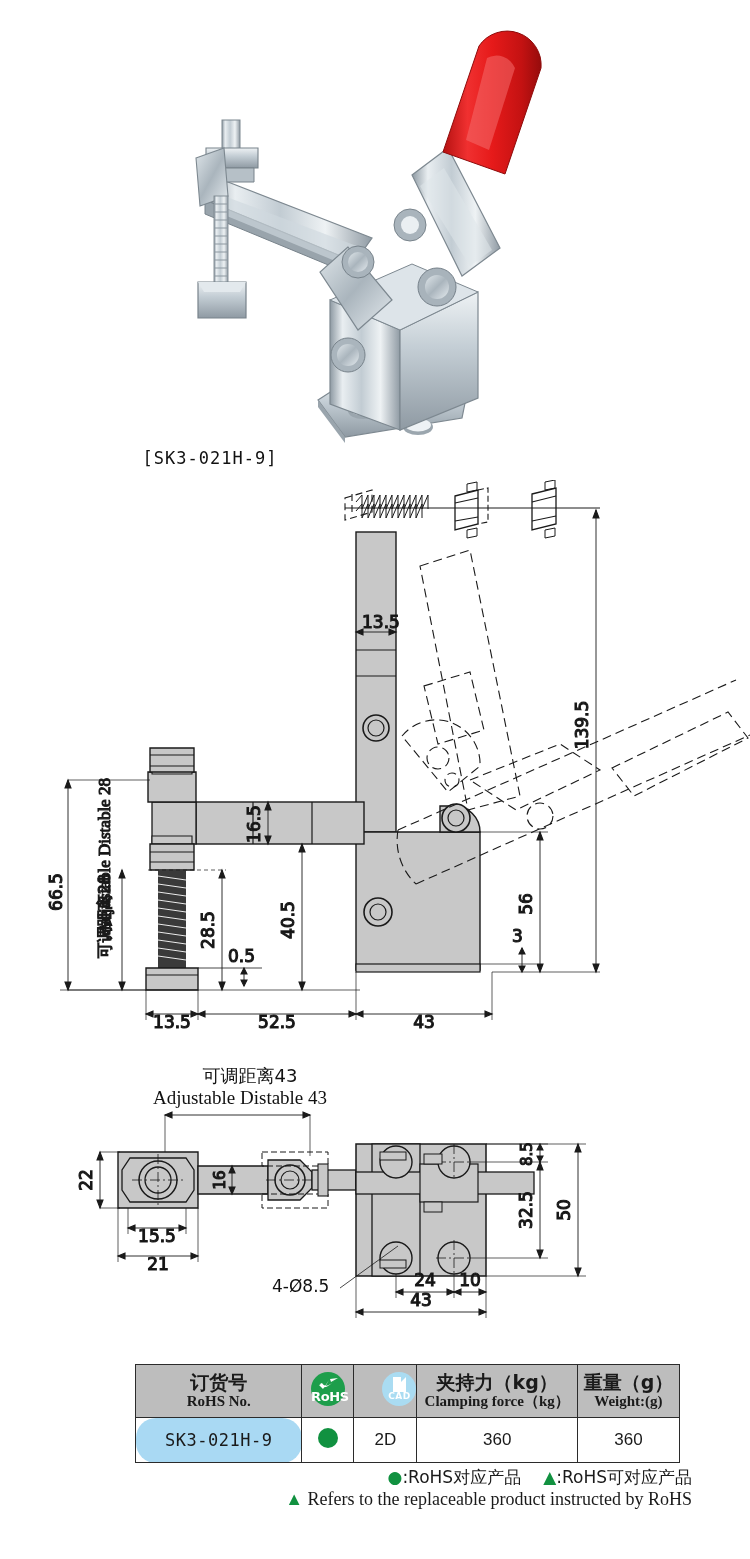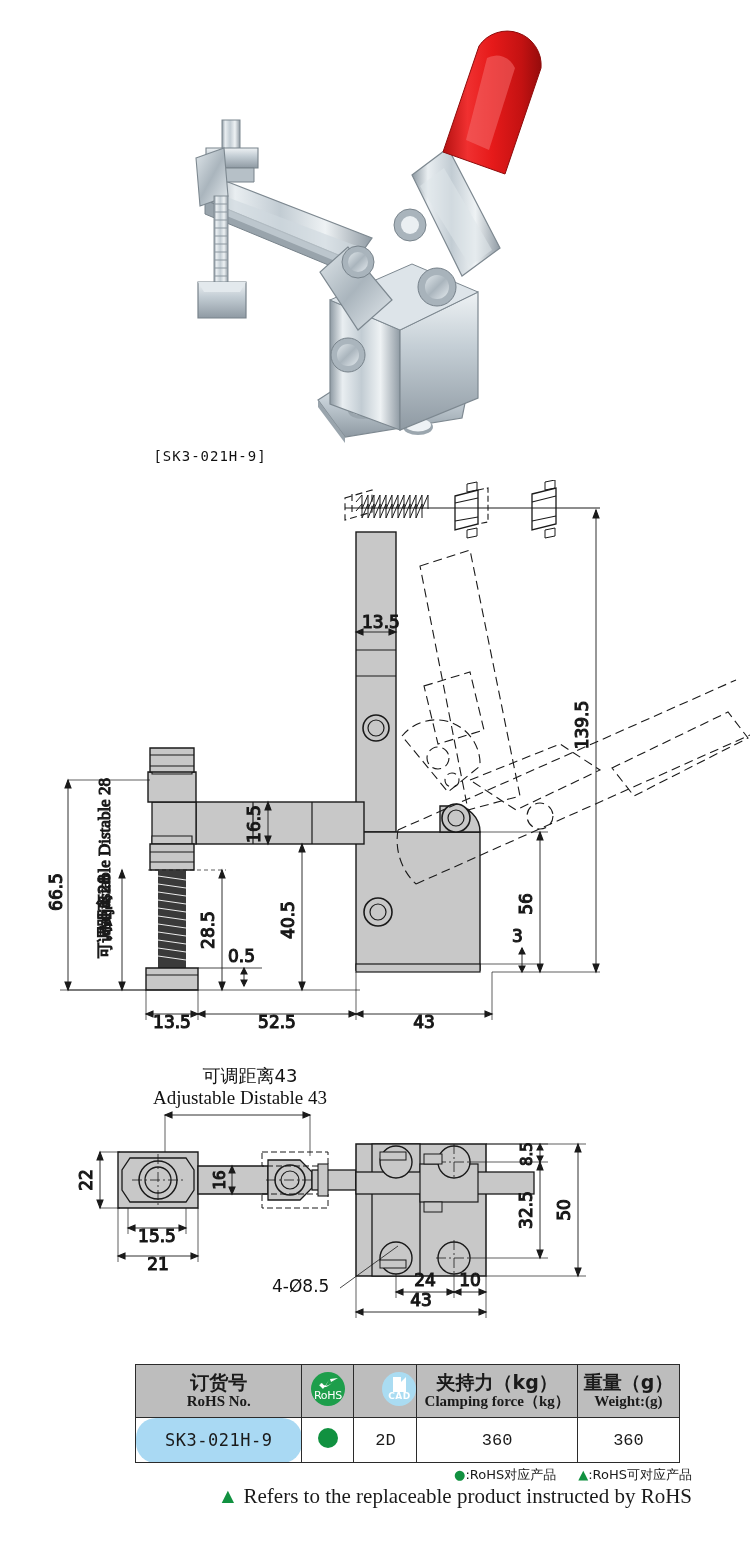--- a/index.html
+++ b/index.html
@@ -8,21 +8,21 @@
     font-family:"Liberation Serif", serif;
     color:#1a1a1a;overflow:hidden;position:relative;
   }
   .page{position:relative;width:750px;height:1559px;}
 
   
   .photo-area{position:absolute;left:0;top:0;width:750px;height:445px;}
   .photo-svg{position:absolute;left:0;top:0;}
   .part-label{
     position:absolute;left:0;top:448px;width:420px;text-align:center;
-    font-family:"DejaVu Sans Mono", monospace;font-size:14px;letter-spacing:1px;
+    font-family:"DejaVu Sans Mono", monospace;font-size:17px;letter-spacing:1px;
     color:#111;
   }
 
   
   .dwg{position:absolute;left:0;}
   .dwg-main{top:480px;}
   .dwg-plan{top:1060px;}
 
   
   .table-wrap{position:absolute;left:135px;top:1364px;width:545px;}
@@ -32,50 +32,50 @@
     border:1.4px solid #2b2b2b;text-align:center;vertical-align:middle;padding:0;
   }
   table.spec thead th{background:#bdbdbd;height:52px;}
   table.spec tbody td{background:#ffffff;height:44px;}
   td.item-cell{background:#a9d9f3 !important;
     font-family:"DejaVu Sans Mono", monospace;font-size:17px;letter-spacing:.5px;border-radius:20px;}
   .th-cn{display:block;font-size:19px;line-height:1.05;
     font-family:"DejaVu Sans", sans-serif;}
   .th-en{display:block;font-size:15px;line-height:1.1;
     font-family:"Liberation Serif", serif;}
-  .val-num{font-family:Liberation Mono, monospace;font-size:17px;}
+  .val-num{font-family:Liberation Sans, sans-serif;font-size:17px;}
   .col-item{width:172px;}
   .col-rohs{width:52px;}
   .col-cad{width:52px;}
   .col-force{width:165px;}
   .col-weight{width:104px;}
 
   .rohs-badge{display:inline-block;width:34px;height:34px;border-radius:50%;
     background:#1d9e4b;position:relative;}
   .rohs-badge .leaf{position:absolute;left:7px;top:5px;width:21px;height:14px;}
   .rohs-badge .txt{position:absolute;left:0;top:17px;width:34px;text-align:center;
-    color:#fff;font-family:"DejaVu Sans", sans-serif;font-size:11px;font-weight:normal;
+    color:#fff;font-family:"DejaVu Sans", sans-serif;font-size:13px;font-weight:bold;
     letter-spacing:-.3px;}
   .cad-badge{display:inline-block;width:34px;height:34px;border-radius:50%;
     background:#aadcf2;position:relative;margin-left:28px;}
   .cad-badge .doc{position:absolute;left:11px;top:5px;width:13px;height:15px;
     background:#fff;}
   .cad-badge .doc:after{content:"";position:absolute;right:0;top:0;
     border-left:5px solid #aadcf2;border-bottom:5px solid transparent;}
   .cad-badge .txt{position:absolute;left:0;top:19px;width:34px;text-align:center;
     color:#fff;font-family:"DejaVu Sans", sans-serif;font-size:9px;
     letter-spacing:.5px;}
   .green-dot{display:inline-block;width:20px;height:20px;border-radius:50%;
     background:#119140;}
 
   
   .notes{position:absolute;left:0;top:1466px;width:692px;text-align:right;}
   .note-line{line-height:1.32;white-space:nowrap;}
-  .note-1{font-family:"DejaVu Sans", sans-serif;font-size:13px;}
-  .note-2,.note-3{font-family:"Liberation Serif", serif;font-size:21px;padding-left:12px;}
+  .note-1{font-family:"DejaVu Sans", sans-serif;font-size:17px;}
+  .note-2,.note-3{font-family:"Liberation Serif", serif;font-size:18px;padding-left:12px;}
   .sym-dot{color:#119140;}
   .sym-tri{color:#119140;}
   .gap{display:inline-block;width:22px;}
 
   
   text{font-family:"DejaVu Sans", sans-serif;fill:#111;}
   .dim{font-size:17px;}
   .dimsm{font-size:15px;}
   .cn{font-family:"DejaVu Sans", sans-serif;}
   .serif{font-family:"Liberation Serif", serif;}

